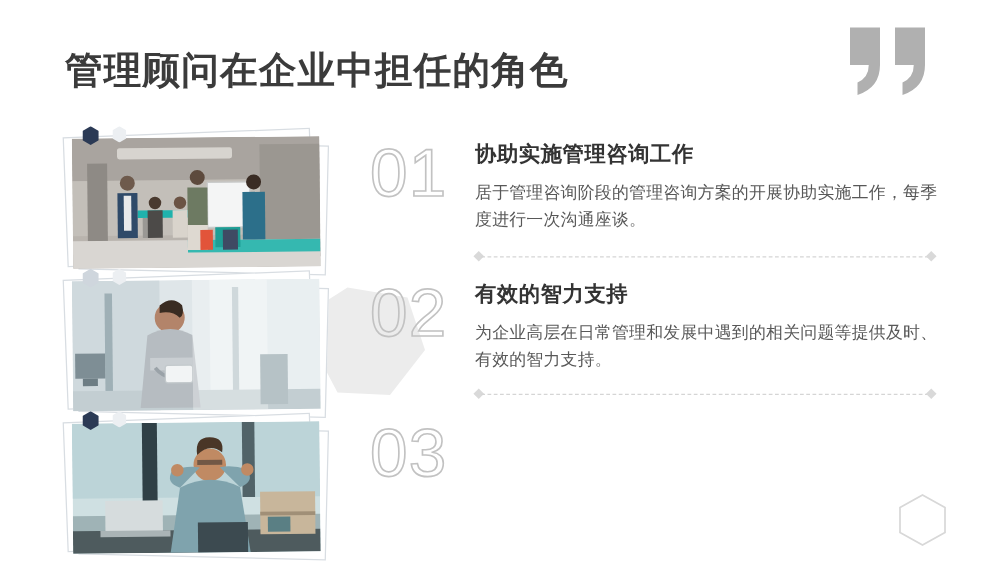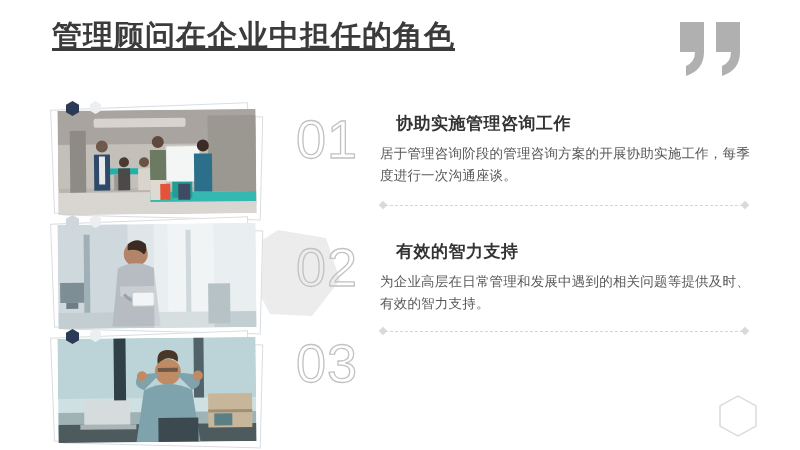--- a/index.html
+++ b/index.html
@@ -11,27 +11,26 @@
   }
   .slide {
     position: relative;
     width: 800px; height: 450px;
     background: #ffffff;
   }
 
   
   .title {
     position: absolute;
-    left: 52px; top: 16px;
+    left: 52px; top: 36px;
     font-size: 30px;
     font-weight: bold;
     color: #3b3b3b;
     letter-spacing: 1px;
     white-space: nowrap;
-    text-decoration: underline;
   }
   .quote-mark {
     position: absolute;
     right: 52px; top: 18px;
     width: 72px; height: 62px;
   }
 
   
   .photo-block {
     position: absolute;
@@ -79,21 +78,21 @@
     z-index: 5;
   }
 
   
   .row {
     position: absolute;
     left: 296px;
     width: 456px;
   }
   .row.r1 { top: 112px; }
-  .row.r2 { top: 240px; }
+  .row.r2 { top: 224px; }
   .row.r3 { top: 336px; }
 
   .num {
     position: absolute;
     left: 0; top: 0;
     font-size: 54px;
     font-weight: normal;
     line-height: 1;
     color: transparent;
     -webkit-text-stroke: 1.3px #c2c2c2;
@@ -101,21 +100,20 @@
     font-family: "Liberation Sans", sans-serif;
   }
   .row-body { margin-left: 84px; }
 
   .sub-title {
     font-size: 17px;
     font-weight: bold;
     color: #333333;
     letter-spacing: 0.5px;
     margin-bottom: 8px;
-    margin-left: 16px;
   }
   .desc {
     font-size: 13.5px;
     line-height: 1.62;
     color: #585858;
     letter-spacing: 0.2px;
   }
   .divider {
     position: absolute;
     left: 84px;

